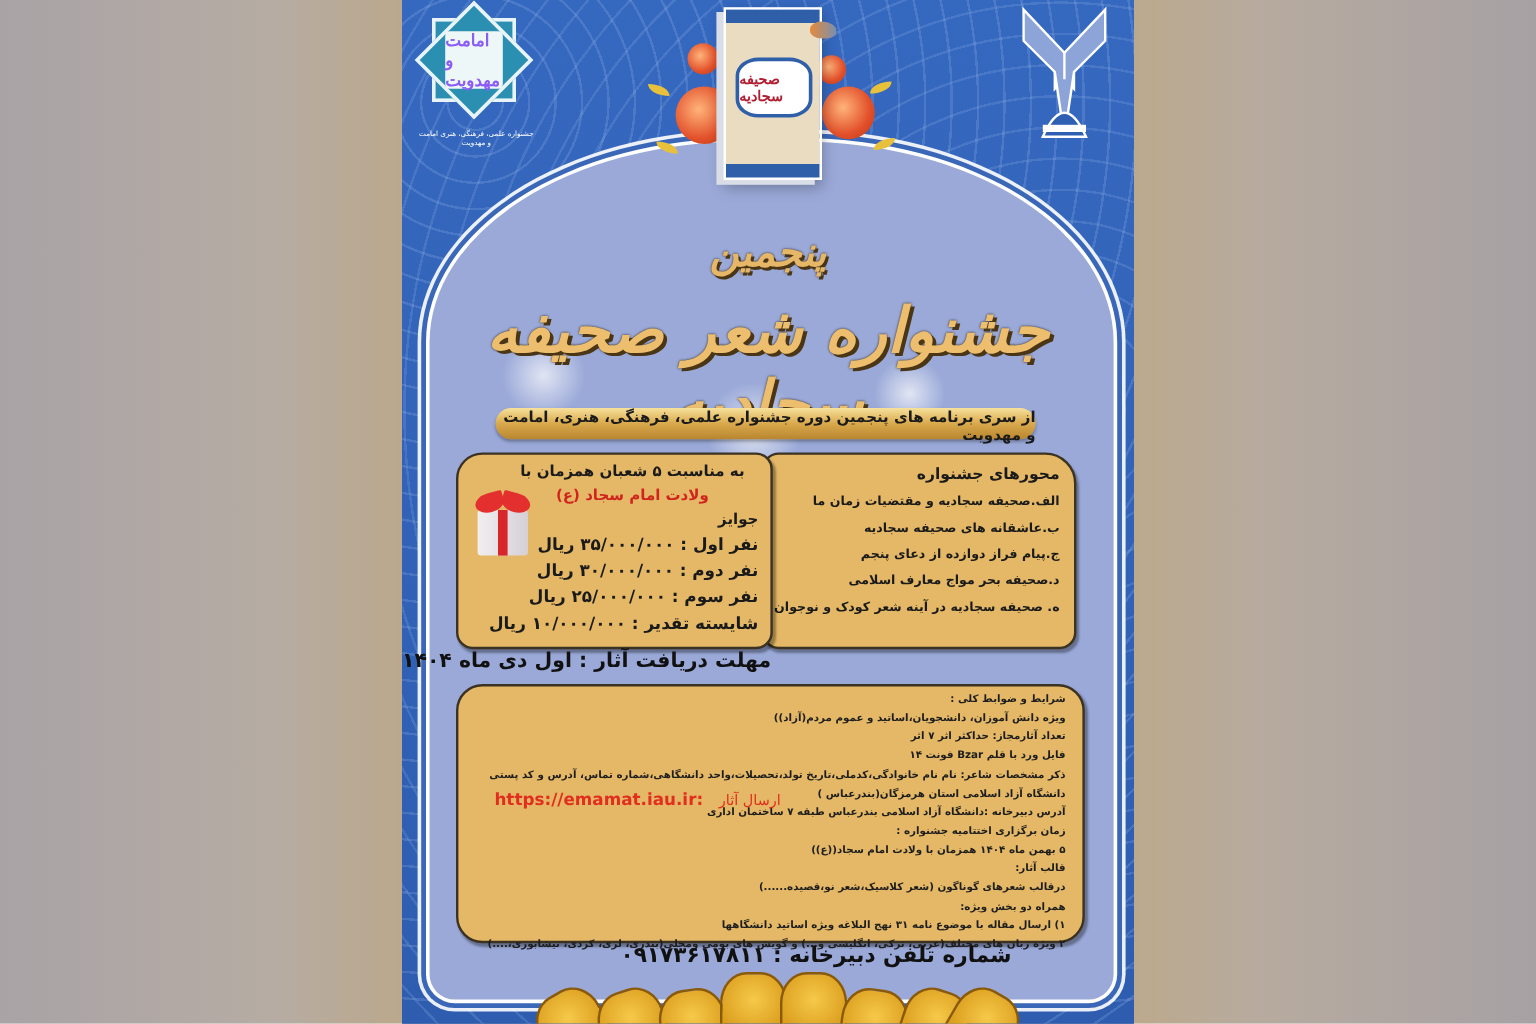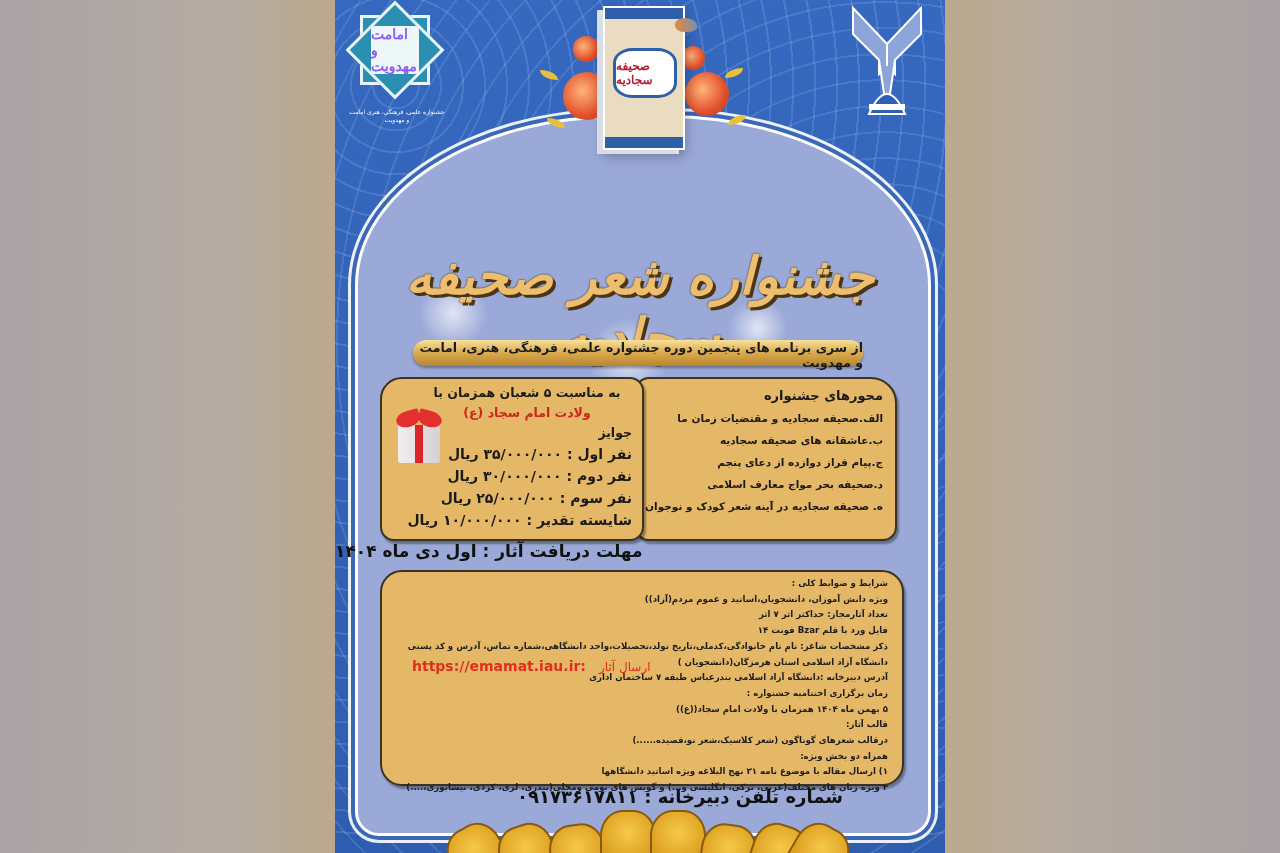--- a/index.html
+++ b/index.html
@@ -147,20 +147,21 @@
   <div class="flower" style="left:346px;top:46px;width:24px;height:24px;"></div>
   <div class="leaf" style="left:205px;top:70px;"></div>
   <div class="leaf" style="left:212px;top:118px;"></div>
   <div class="leaf" style="left:393px;top:115px;transform:scaleX(-1);"></div>
   <div class="leaf" style="left:390px;top:68px;transform:scaleX(-1);"></div>
   <div class="book">
     <div class="book-label">صحیفه سجادیه</div>
   </div>
   <div class="bird"></div>
 
+  <div class="title-small">پنجمین</div>
   <div class="title-main">جشنواره شعر صحیفه سجادیه</div>
   <div class="subtitle-band">
     <span>از سری برنامه های پنجمین دوره جشنواره علمی، فرهنگی، هنری، امامت و مهدویت</span>
   </div>
 
   <div class="card card-themes">
     <div class="themes-inner">
       <div class="t-heading">محورهای جشنواره</div>
       <div class="t-item">الف.صحیفه سجادیه و مقتضیات زمان ما</div>
       <div class="t-item">ب.عاشقانه های صحیفه سجادیه</div>
@@ -190,21 +191,21 @@
 
   <div class="deadline">مهلت دریافت آثار : اول دی ماه ۱۴۰۴</div>
 
   <div class="card card-rules">
     <div class="rules-inner">
       <div class="r-line">شرایط و ضوابط کلی :</div>
       <div class="r-line">ویژه دانش آموزان، دانشجویان،اساتید و عموم مردم(آزاد))</div>
       <div class="r-line">تعداد آثارمجاز: حداکثر اثر ۷ اثر</div>
       <div class="r-line">فایل ورد با قلم Bzar فونت ۱۴</div>
       <div class="r-line">ذکر مشخصات شاعر: نام نام خانوادگی،کدملی،تاریخ تولد،تحصیلات،واحد دانشگاهی،شماره تماس، آدرس و کد پستی</div>
-      <div class="r-line">دانشگاه آزاد اسلامی استان هرمزگان(دانشجویان )</div>
+      <div class="r-line">دانشگاه آزاد اسلامی استان هرمزگان(بندرعباس )</div>
       <div class="r-line">آدرس دبیرخانه :دانشگاه آزاد اسلامی بندرعباس طبقه ۷ ساختمان اداری</div>
       <div class="r-line">زمان برگزاری اختتامیه جشنواره :</div>
       <div class="r-line">۵ بهمن ماه ۱۴۰۴ همزمان با ولادت امام سجاد((ع))</div>
       <div class="r-line">قالب آثار:</div>
       <div class="r-line">درقالب شعرهای گوناگون (شعر کلاسیک،شعر نو،قصیده......)</div>
       <div class="r-line">همراه دو بخش ویژه:</div>
       <div class="r-line">۱) ارسال مقاله با موضوع نامه ۳۱ نهج البلاغه ویژه اساتید دانشگاهها</div>
       <div class="r-line">۲ ویژه زبان های مختلف(عربی، ترکی، انگلیسی و...) و گویش های بومی ومحلی(بندری، لری، کردی، نیشابوری،....)</div>
     </div>
     <div class="r-url-wrap">

